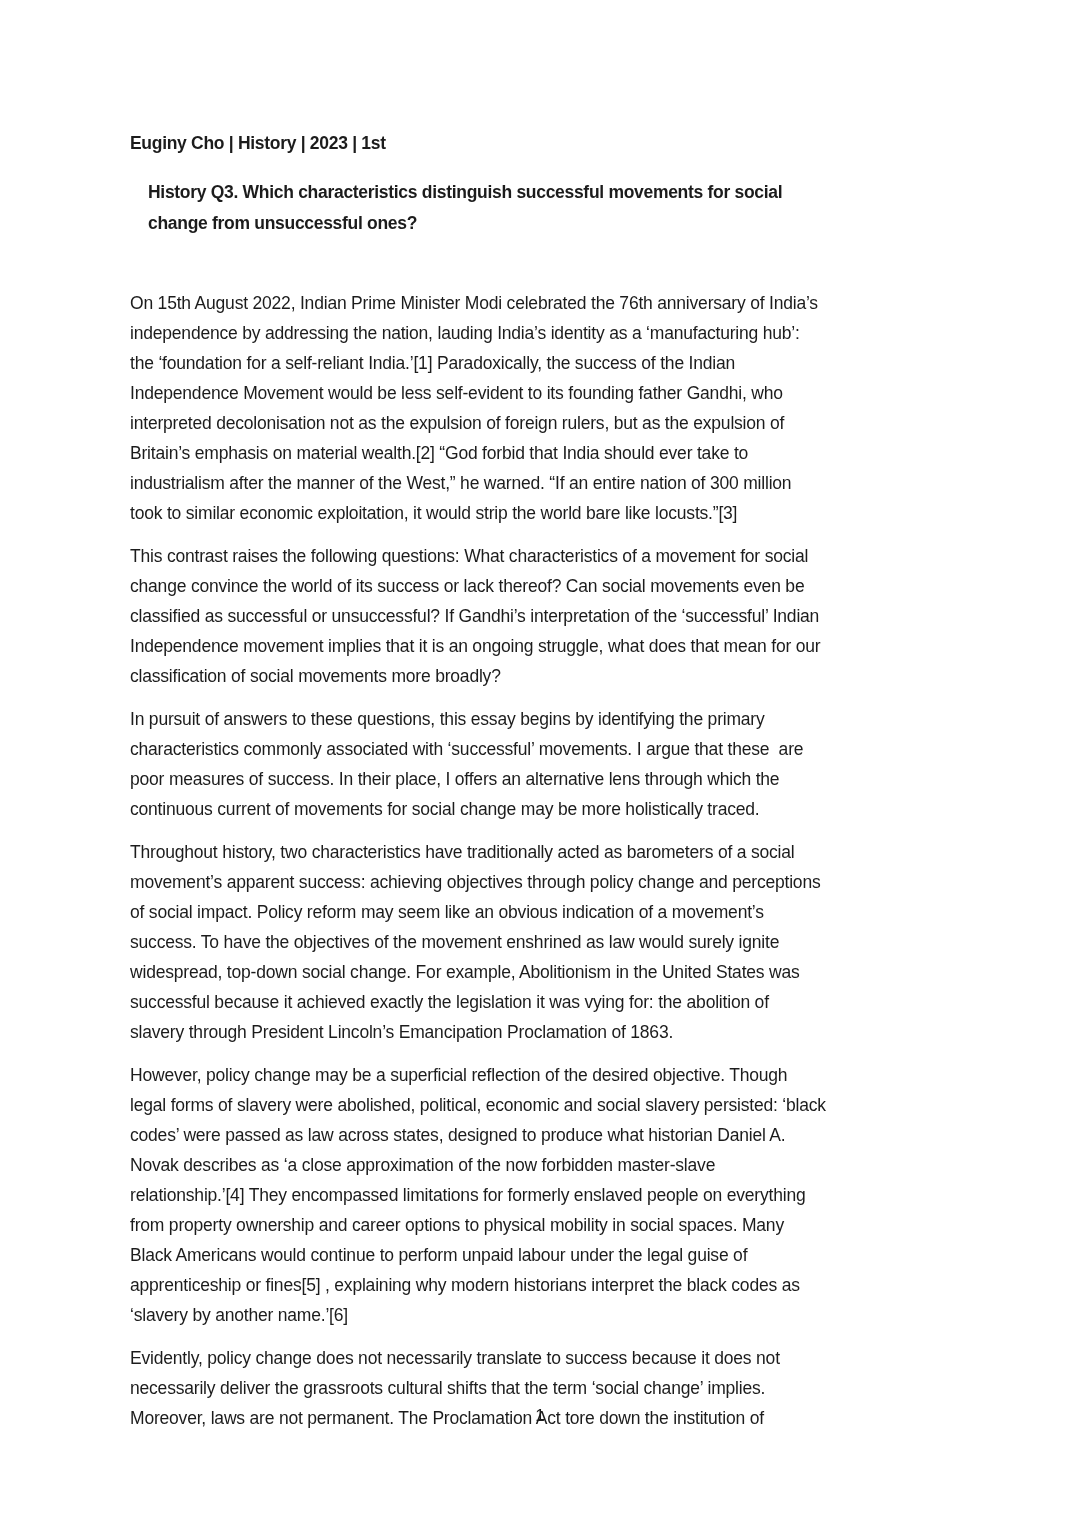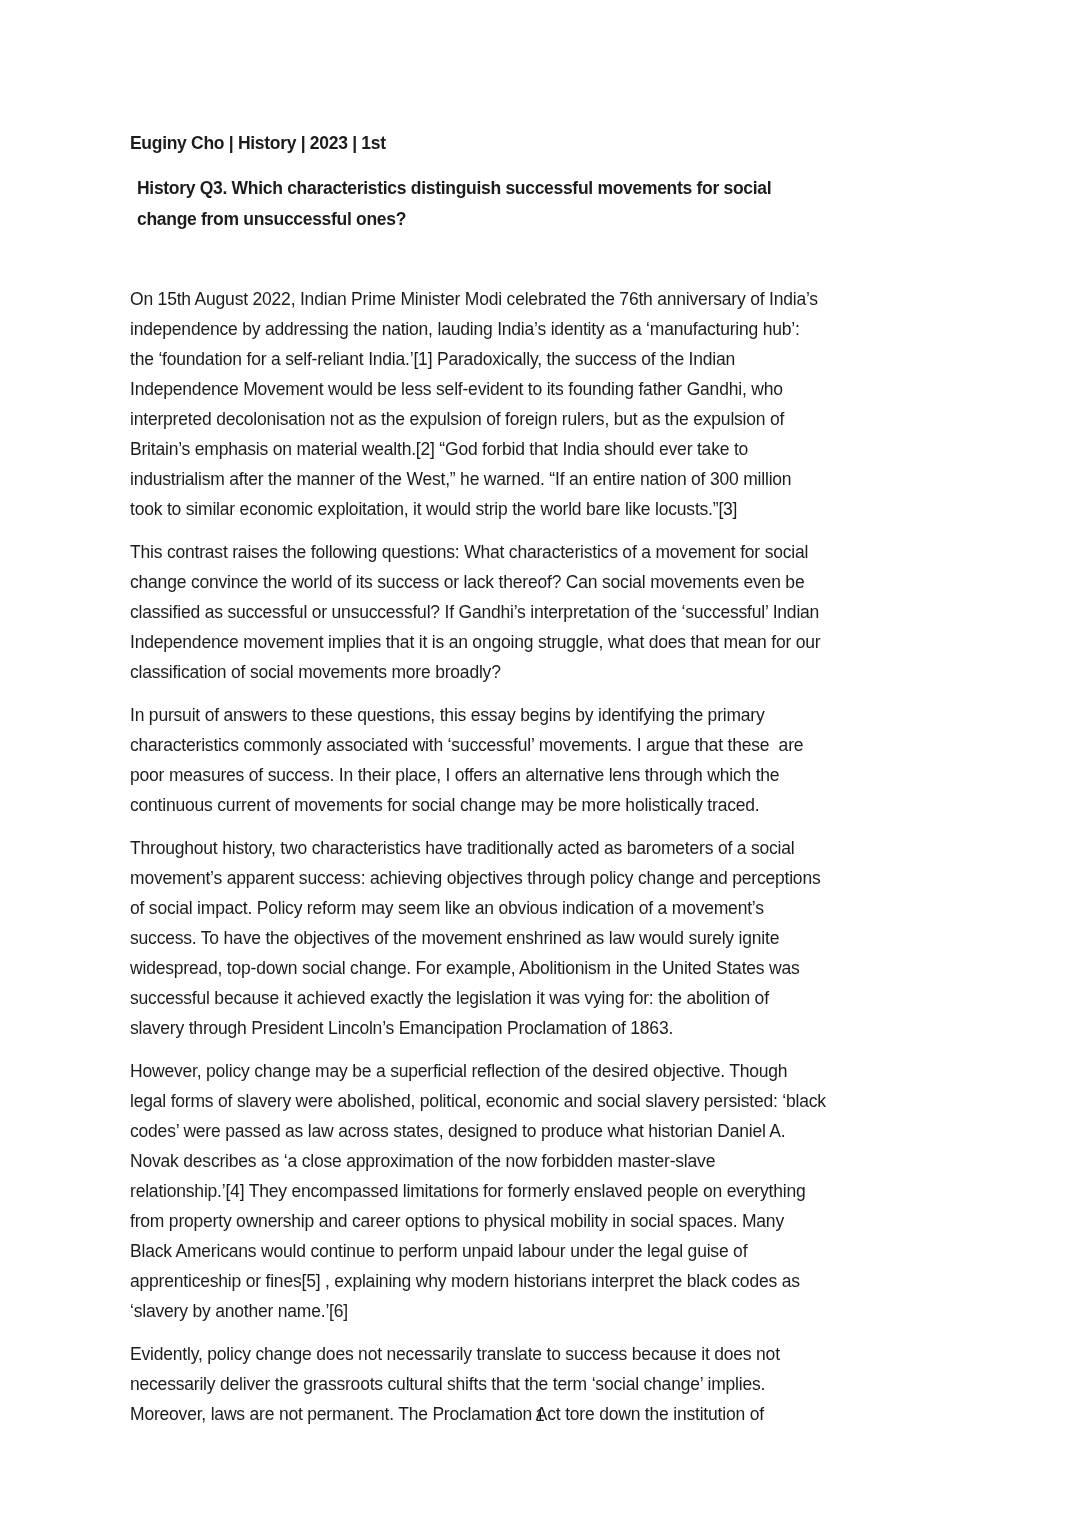--- a/index.html
+++ b/index.html
@@ -27,21 +27,21 @@
     font-weight: bold;
     line-height: 31px;
     letter-spacing: -0.3px;
     margin: 0 0 14px 0;
   }
   .doc-title {
     font-size: 17.5px;
     font-weight: bold;
     line-height: 31px;
     letter-spacing: -0.3px;
-    margin: 7px;
+    margin: 18px;
   }
   .doc-body {
     margin-top: 49px;
   }
   .doc-body p.para {
     margin: 0 0 13px 0;
     font-size: 17.5px;
     font-weight: normal;
     line-height: 30px;
     letter-spacing: -0.2px;

